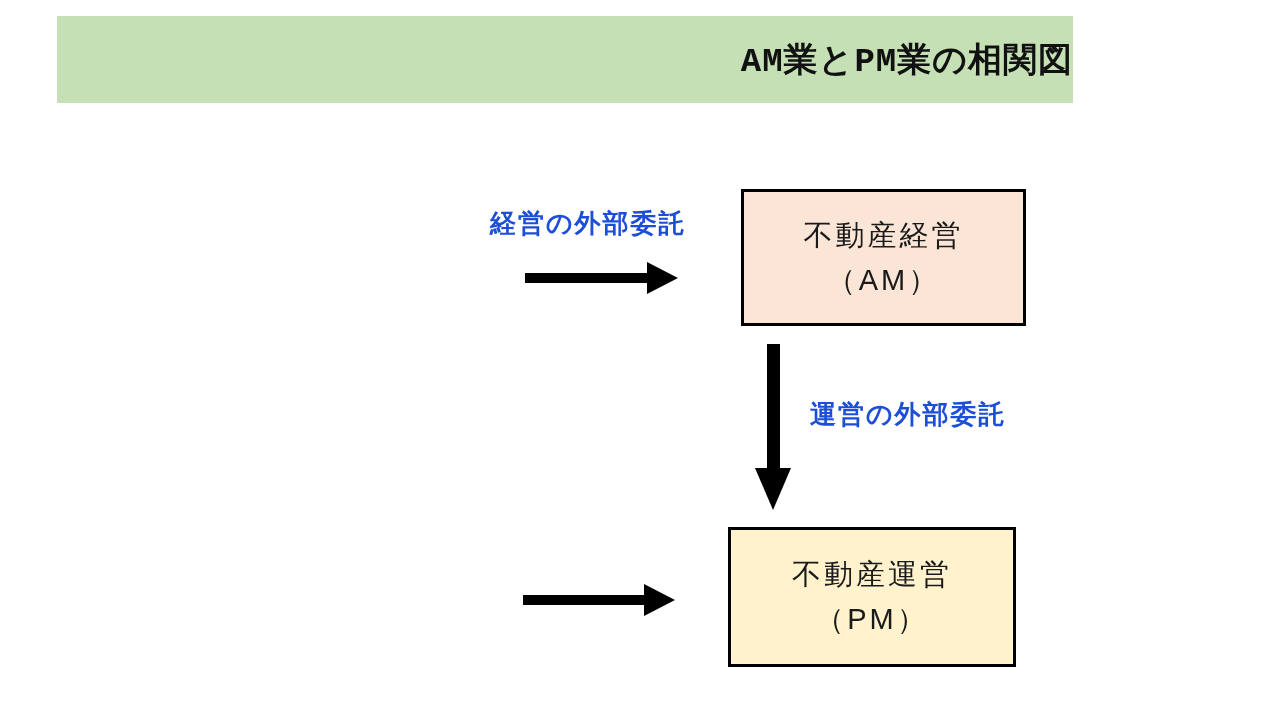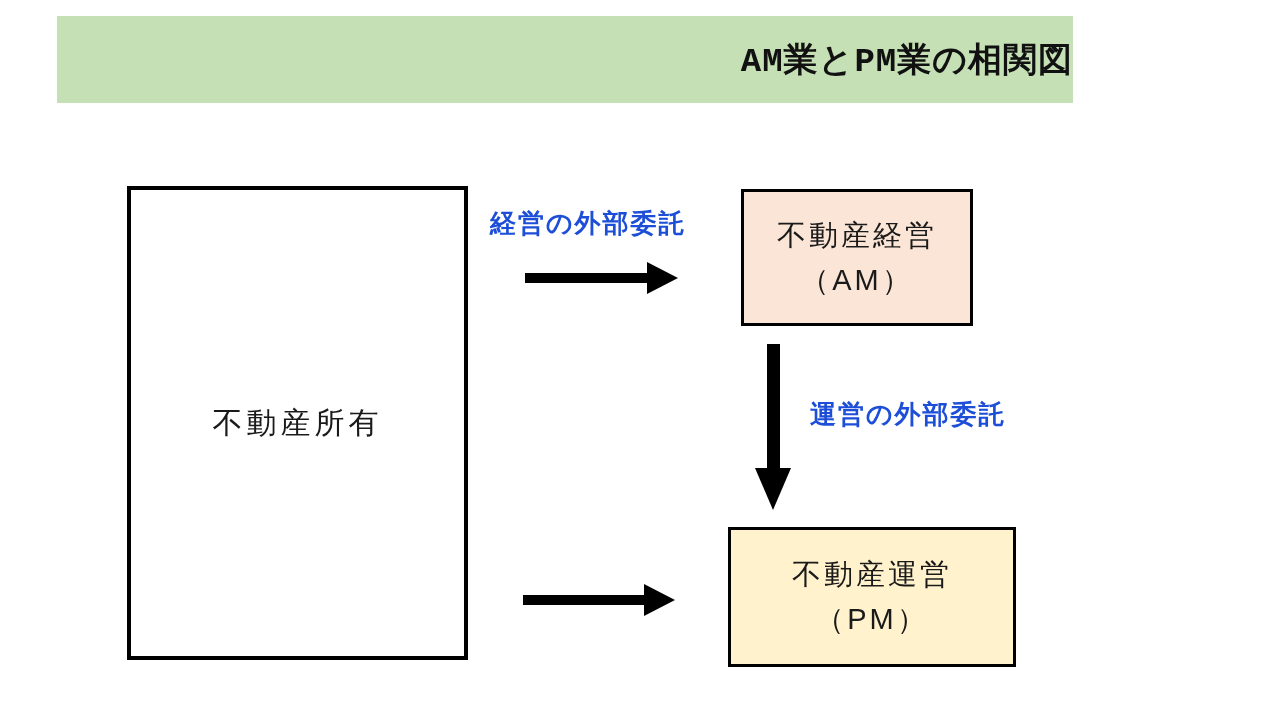--- a/index.html
+++ b/index.html
@@ -50,21 +50,21 @@
     width: 341px;
     height: 474px;
     background: #ffffff;
     border: 4px solid #000000;
     font-size: 30px;
     letter-spacing: 4px;
   }
   .am-box {
     left: 741px;
     top: 189px;
-    width: 232px;
+    width: 285px;
     height: 137px;
     border: 3px solid #000000;
     font-size: 29px;
     letter-spacing: 3px;
     line-height: 1.55;
   }
   .pm-box {
     left: 728px;
     top: 527px;
     width: 288px;
@@ -97,23 +97,20 @@
 </style>
 </head>
 <body>
 
 <div class="stage">
 
   <div class="banner" style="background-color: rgb(197, 224, 180);">
     <div class="title">AM業とPM業の相関図</div>
   </div>
 
-  <div class="node owner-box">
-    <span>不動産所有</span>
-  </div>
 
   <div class="node am-box" style="background-color: rgb(251, 229, 214);">
     <span>不動産経営</span>
     <span>（AM）</span>
   </div>
 
   <div class="node pm-box" style="background-color: rgb(255, 242, 204);">
     <span>不動産運営</span>
     <span>（PM）</span>
   </div>

